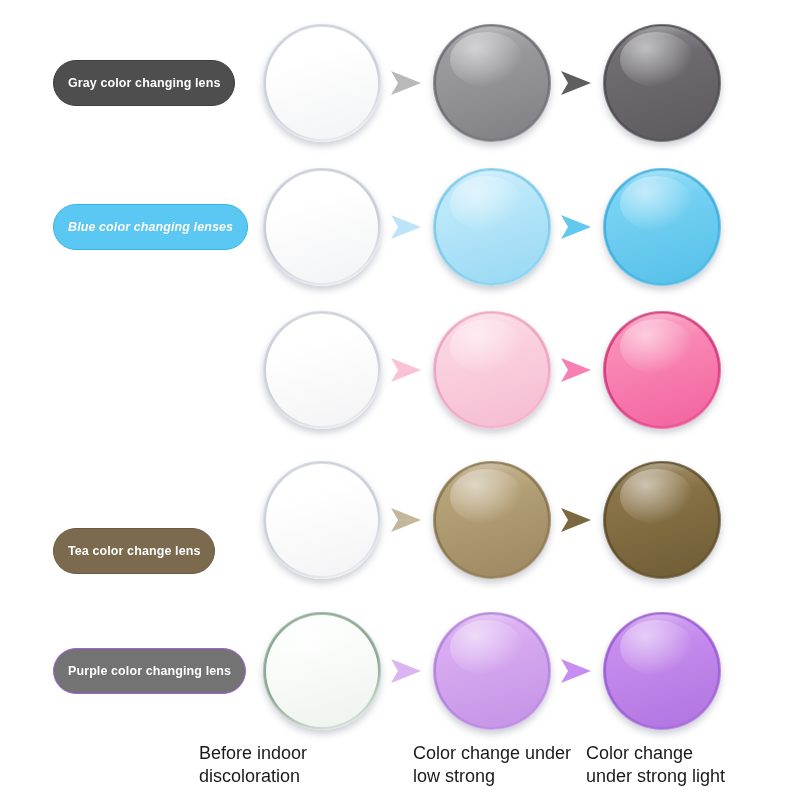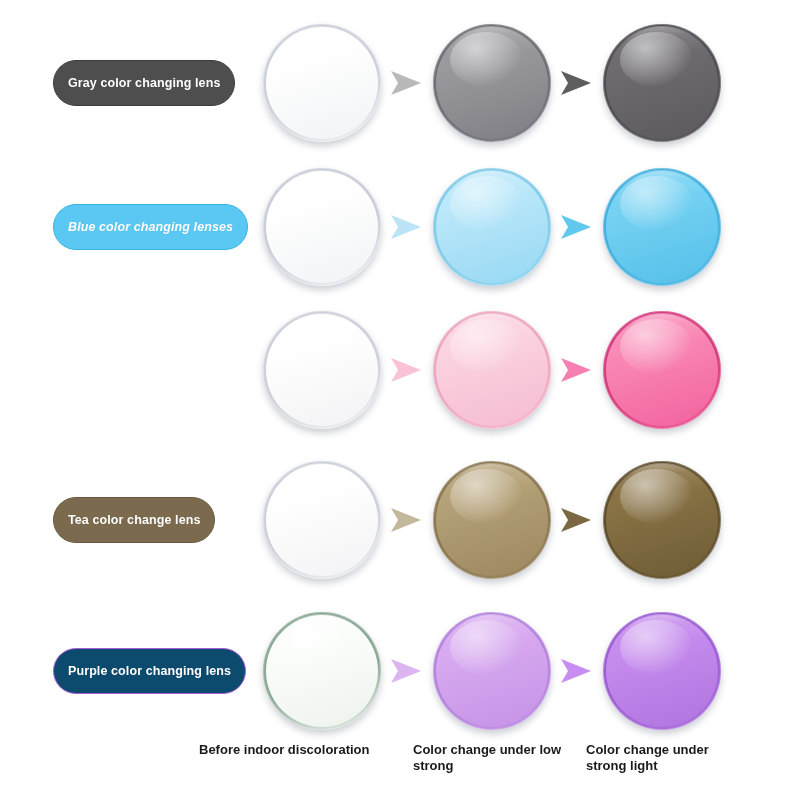--- a/index.html
+++ b/index.html
@@ -125,22 +125,22 @@
   .captions {
     position: absolute;
     left: 0;
     top: 742px;
     width: 800px;
     height: 58px;
   }
   .caption {
     position: absolute;
     top: 0;
-    font-size: 13px;
-    font-weight: 700;
+    font-size: 18px;
+    font-weight: 400;
     color: #1a1a1a;
     line-height: 1.26;
   }
   .caption-1 { left: 199px; width: 200px; }
   .caption-2 { left: 413px; width: 160px; }
   .caption-3 { left: 586px; width: 150px; }
 </style>
 </head>
 <body>
 
@@ -248,21 +248,21 @@
     <div class="lens lens-stage-3">
       <div class="lens-rim" style="background: linear-gradient(160deg, rgb(212, 61, 126) 0%, rgb(212, 61, 126) 55%, rgb(242, 98, 157) 100%);">
         <div class="lens-face" style="background: linear-gradient(163deg, rgb(249, 138, 182) 0%, rgb(249, 138, 182) 28%, rgb(242, 98, 157) 100%);"></div>
         <div class="lens-edge-light"></div>
         <div class="lens-gloss"></div>
       </div>
     </div>
   </div>
 
   <div class="lens-row" style="top:445px">
-    <div class="pill-label" style="background: rgb(124, 106, 78); border: 1px solid rgb(106, 90, 65);">
+    <div class="pill-label" style="background: rgb(124, 106, 78); border: 1px solid rgb(106, 90, 65); margin-top: 31px;">
       <span class="pill-label-text">Tea color change lens</span>
     </div>
     <div class="lens lens-stage-1">
       <div class="lens-rim" style="background: linear-gradient(160deg, rgb(204, 208, 218) 0%, rgb(204, 208, 218) 55%, rgb(243, 243, 245) 100%);">
         <div class="lens-face" style="background: linear-gradient(163deg, rgb(255, 255, 255) 0%, rgb(255, 255, 255) 28%, rgb(243, 243, 245) 100%);"></div>
         <div class="lens-edge-light"></div>
         <div class="lens-gloss"></div>
       </div>
     </div>
     <div class="arrow arrow-1">
@@ -285,21 +285,21 @@
     <div class="lens lens-stage-3">
       <div class="lens-rim" style="background: linear-gradient(160deg, rgb(95, 79, 45) 0%, rgb(95, 79, 45) 55%, rgb(111, 92, 54) 100%);">
         <div class="lens-face" style="background: linear-gradient(163deg, rgb(137, 115, 70) 0%, rgb(137, 115, 70) 28%, rgb(111, 92, 54) 100%);"></div>
         <div class="lens-edge-light"></div>
         <div class="lens-gloss"></div>
       </div>
     </div>
   </div>
 
   <div class="lens-row" style="top:596px">
-    <div class="pill-label" style="background: #0c4a6e; border: 1px solid rgb(169, 95, 216);">
+    <div class="pill-label" style="background: #737373; border: 1px solid rgb(169, 95, 216);">
       <span class="pill-label-text">Purple color changing lens</span>
     </div>
     <div class="lens lens-stage-1">
       <div class="lens-rim" style="background: linear-gradient(160deg, rgb(138, 168, 147) 0%, rgb(138, 168, 147) 55%, rgb(238, 243, 238) 100%);">
         <div class="lens-face" style="background: linear-gradient(163deg, rgb(251, 253, 251) 0%, rgb(251, 253, 251) 28%, rgb(238, 243, 238) 100%);"></div>
         <div class="lens-edge-light"></div>
         <div class="lens-gloss"></div>
       </div>
     </div>
     <div class="arrow arrow-1">

